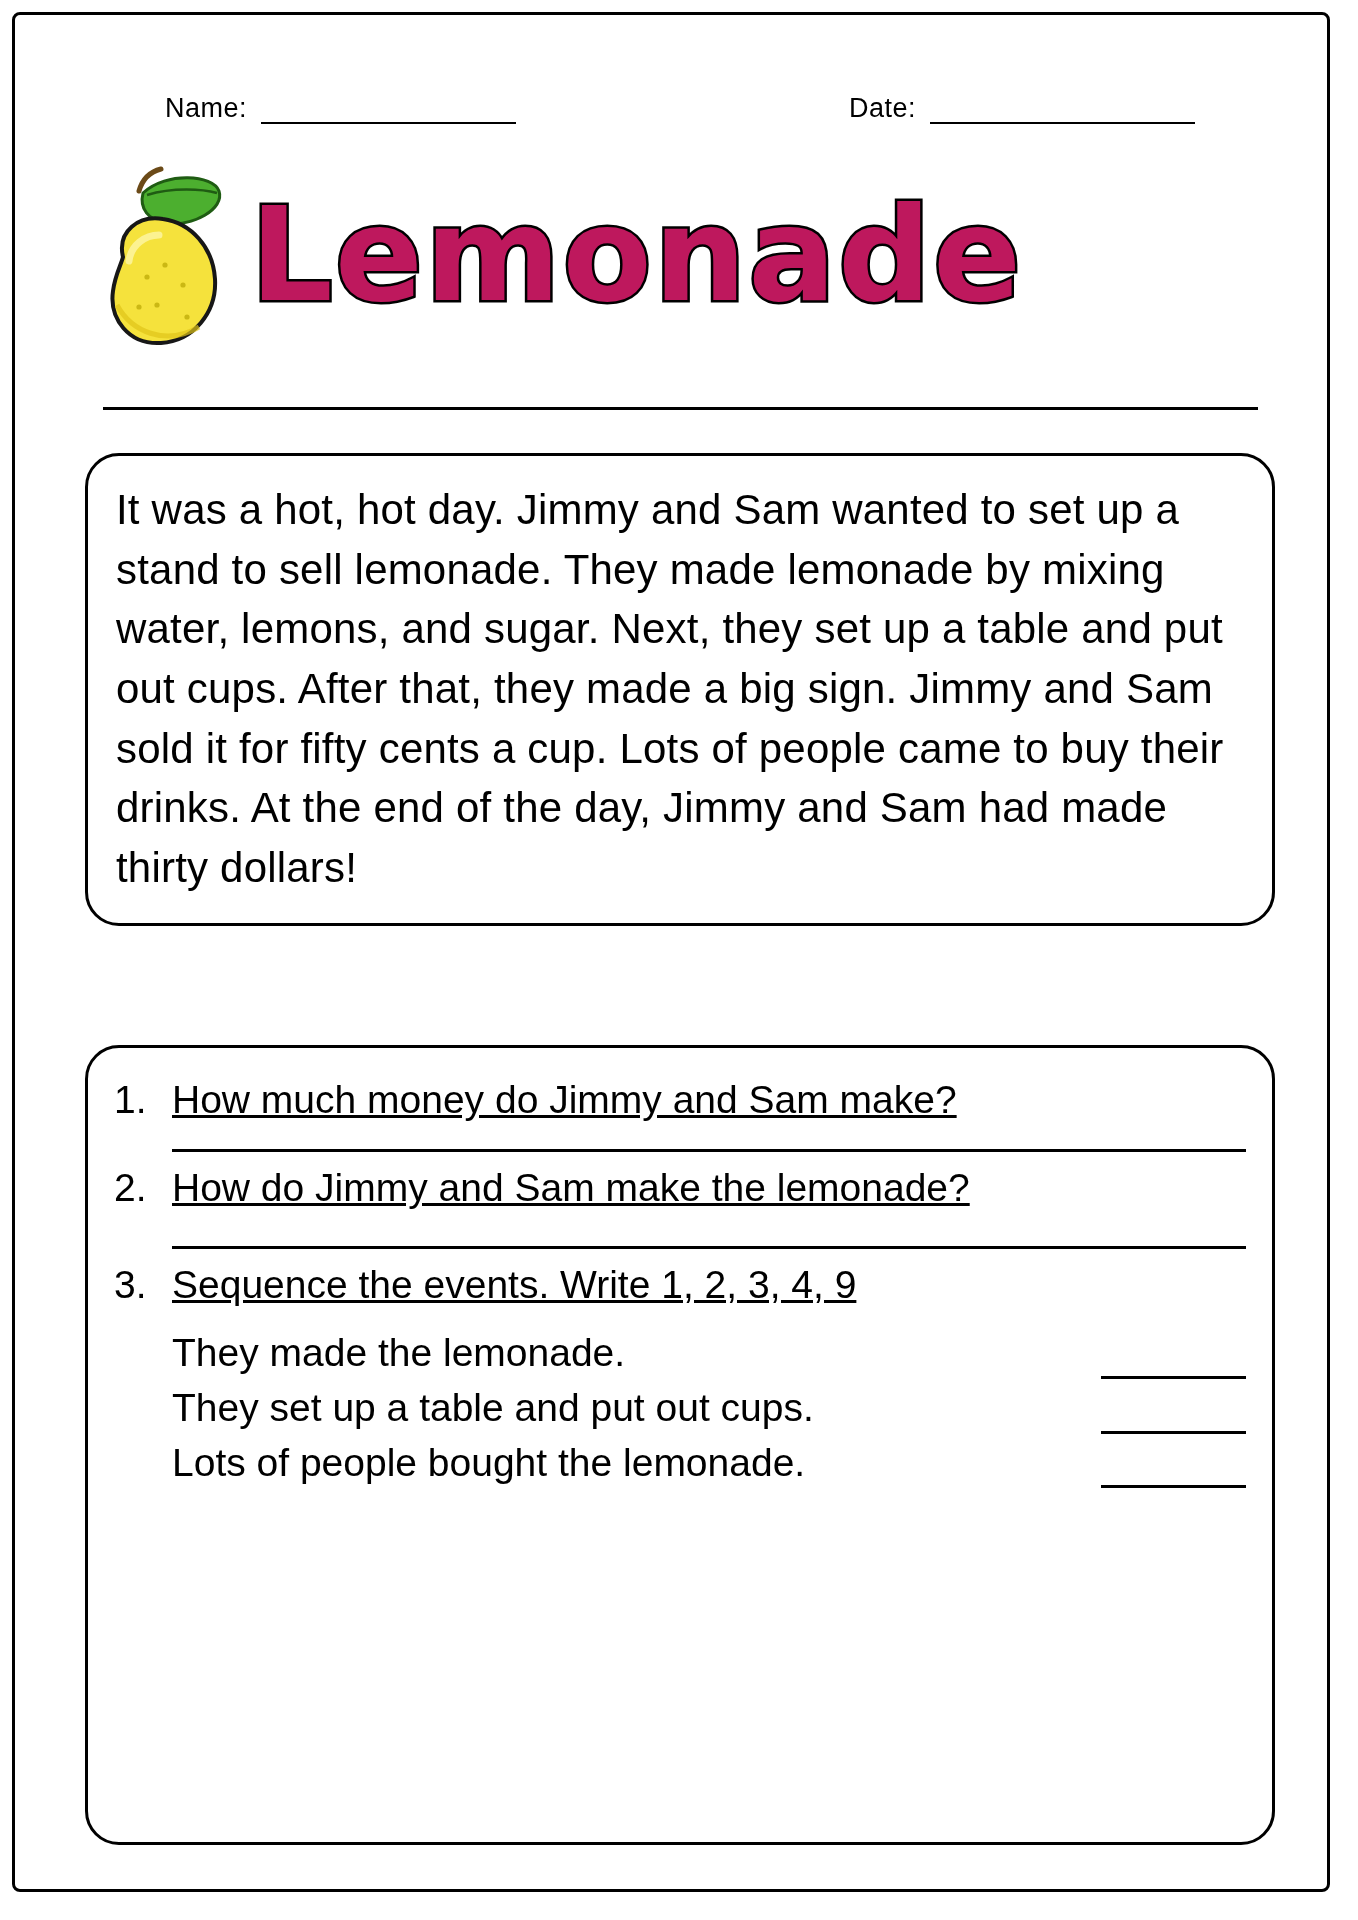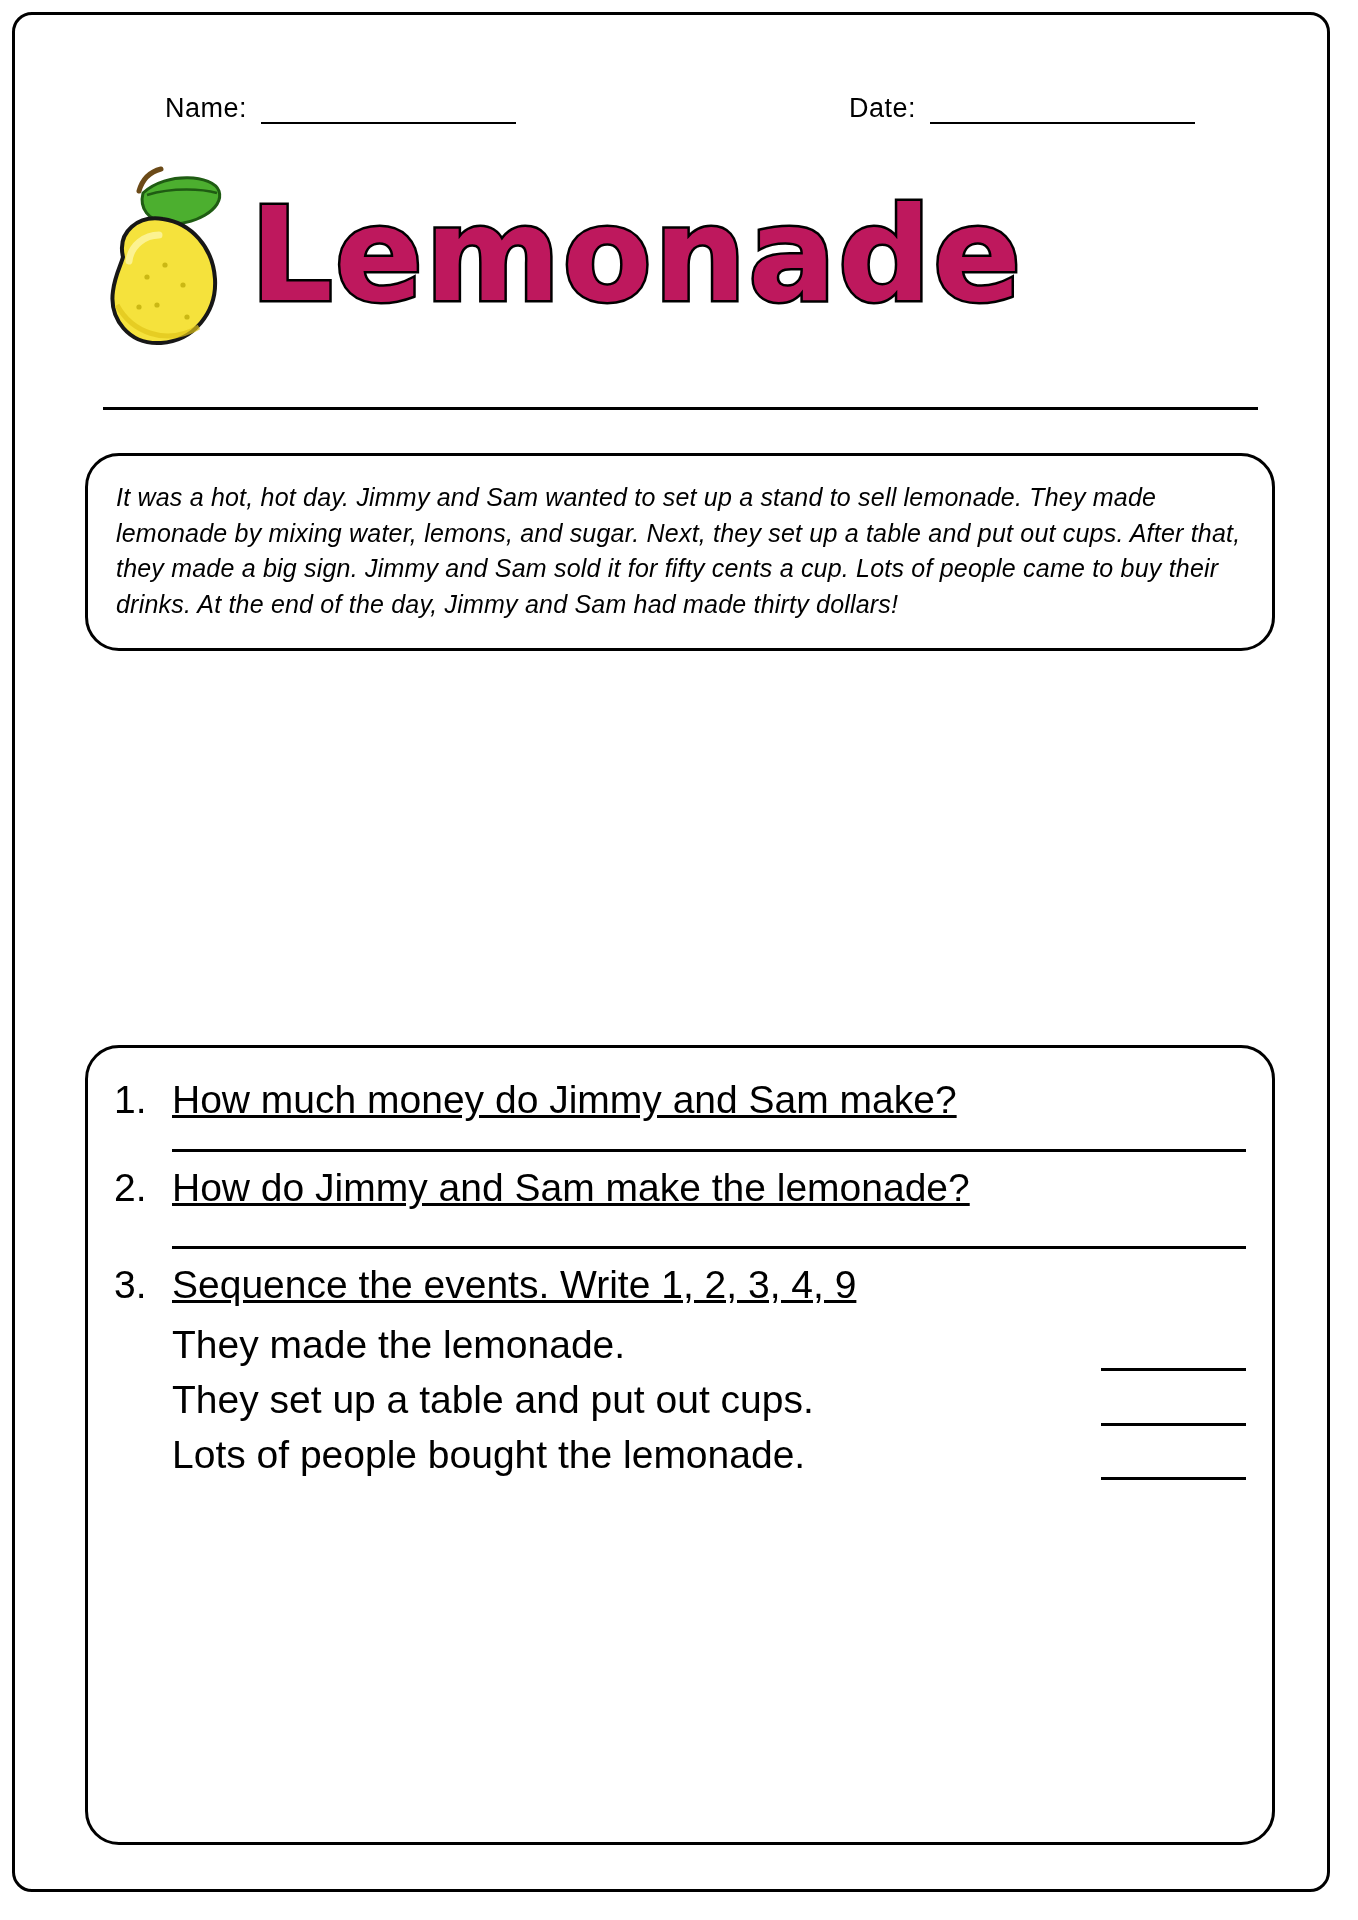--- a/index.html
+++ b/index.html
@@ -15,21 +15,21 @@
     overflow: hidden;
   }
 
   .page {
     position: absolute;
     left: 12px;
     top: 12px;
     width: 1318px;
     height: 1880px;
     border: 3px solid #000;
-    border-radius: 20px;
+    border-radius: 8px;
     box-sizing: border-box;
     background: #fff;
   }
 
   
   .namedate {
     position: absolute;
     left: 150px;
     top: 78px;
     width: 1030px;
@@ -90,24 +90,23 @@
     position: absolute;
     left: 70px;
     top: 438px;
     width: 1190px;
     border: 3px solid #000;
     border-radius: 34px;
     box-sizing: border-box;
     padding: 24px 28px 26px 28px;
   }
   .passage-text {
-    font-size: 25px;
+    font-size: 42px;
     line-height: 1.42;
     letter-spacing: 0.2px;
-    font-style: italic;
   }
 
   
   .questions-box {
     position: absolute;
     left: 70px;
     top: 1030px;
     width: 1190px;
     height: 800px;
     border: 3px solid #000;
@@ -125,21 +124,21 @@
   .answer-line {
     border-bottom: 3px solid #000;
     margin: 22px 0 10px 58px;
     height: 2px;
   }
   .answer-line.two { margin-top: 30px; }
 
   
   .seq-list {
     margin-left: 58px;
-    margin-top: 10px;
+    margin-top: 18px;
   }
   .seq-row {
     display: flex;
     align-items: flex-end;
     font-size: 39px;
     line-height: 1.3;
     margin-bottom: 4px;
   }
   .seq-label { flex: 0 0 auto; }
   .seq-spacer { flex: 1; }

